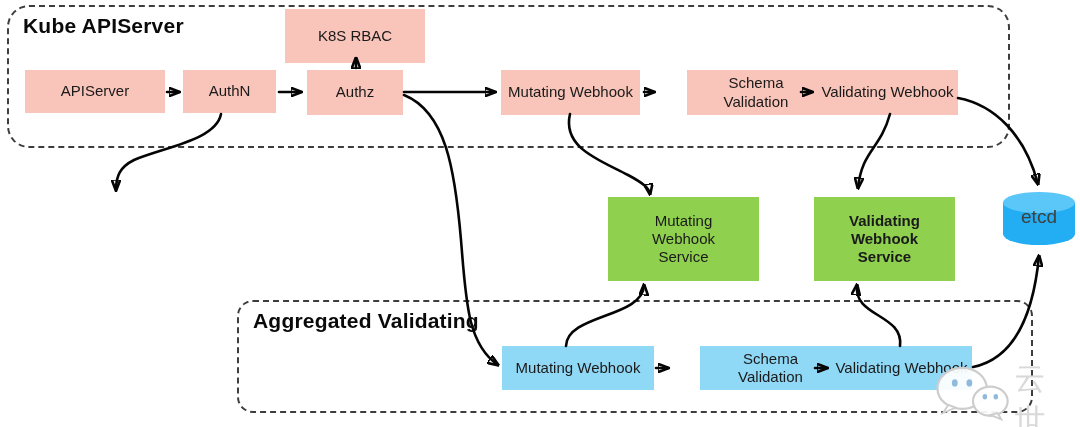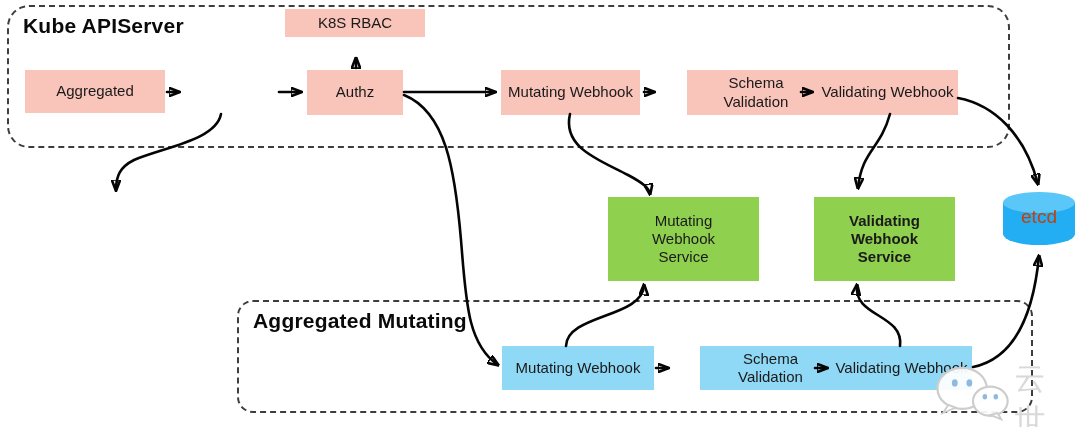--- a/index.html
+++ b/index.html
@@ -21,42 +21,43 @@
   .node.wrap{white-space:pre-line;margin-left:28px;}
   .node.p{background:var(--pink_node);}
   .node.g{background:var(--green_node);}
   .node.b{background:var(--blue_node);}
   
   .etcd{position:absolute;left:1003px;top:192px;width:72px;height:53px;z-index:2;}
   .etcd-body{position:absolute;left:0;top:10px;width:72px;height:43px;background:var(--etcd_body);
     border-radius:0 0 36px 36px / 0 0 11px 11px;}
   .etcd-top{position:absolute;left:0;top:0;width:72px;height:21px;background:var(--etcd_top);border-radius:50%;}
   .etcd-label{position:absolute;left:0;top:14px;width:72px;text-align:center;
-    font-size:19px;color:#c2410c;z-index:3;}
+    font-size:19px;color:#404040;z-index:3;}
   
   svg.arrows{position:absolute;left:0;top:0;z-index:4;pointer-events:none;}
   svg.arrows path,svg.arrows line{stroke:var(--arrow);stroke-width:2.6;fill:none;stroke-linecap:round;}
   
   .watermark{position:absolute;left:932px;top:344px;z-index:3;display:flex;align-items:center;}
   .wm-text{font-size:31px;color:var(--watermark_text);letter-spacing:5px;margin-left:4px;margin-top:14px;}
 </style>
 </head>
 <body>
 
 <div class="canvas">
 
   <div class="group kube">
     <div class="group-title">Kube APIServer</div>
   </div>
   <div class="group agg">
-    <div class="group-title">Aggregated Mutating</div>
+    <div class="group-title">Aggregated Validating</div>
   </div>
 
-  <div class="node p" style="left:25px;top:70px;width:140px;height:43px;">Aggregated</div>
-  <div class="node p" style="left:285px;top:9px;width:140px;height:28px;">K8S RBAC</div>
+  <div class="node p" style="left:25px;top:70px;width:140px;height:43px;">APIServer</div>
+  <div class="node p" style="left:183px;top:70px;width:93px;height:43px;">AuthN</div>
+  <div class="node p" style="left:285px;top:9px;width:140px;height:54px;">K8S RBAC</div>
   <div class="node p" style="left:307px;top:70px;width:96px;height:45px;">Authz</div>
   <div class="node p" style="left:501px;top:70px;width:139px;height:45px;">Mutating Webhook</div>
   <div class="node p wrap" style="left:659px;top:70px;width:138px;height:45px;">Schema
 Validation</div>
   <div class="node p" style="left:817px;top:70px;width:141px;height:45px;">Validating Webhook</div>
 
   <div class="node g wrap" style="left:580px;top:197px;width:151px;height:84px;">Mutating
 Webhook
 Service</div>
   <div class="node g wrap" style="left:786px;top:197px;width:141px;height:84px;font-weight:bold;">Validating

